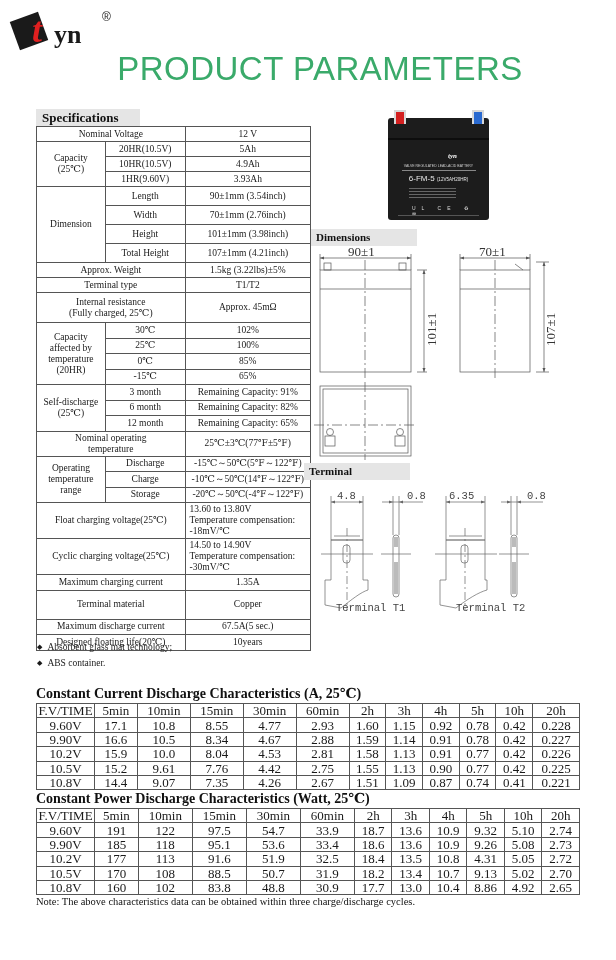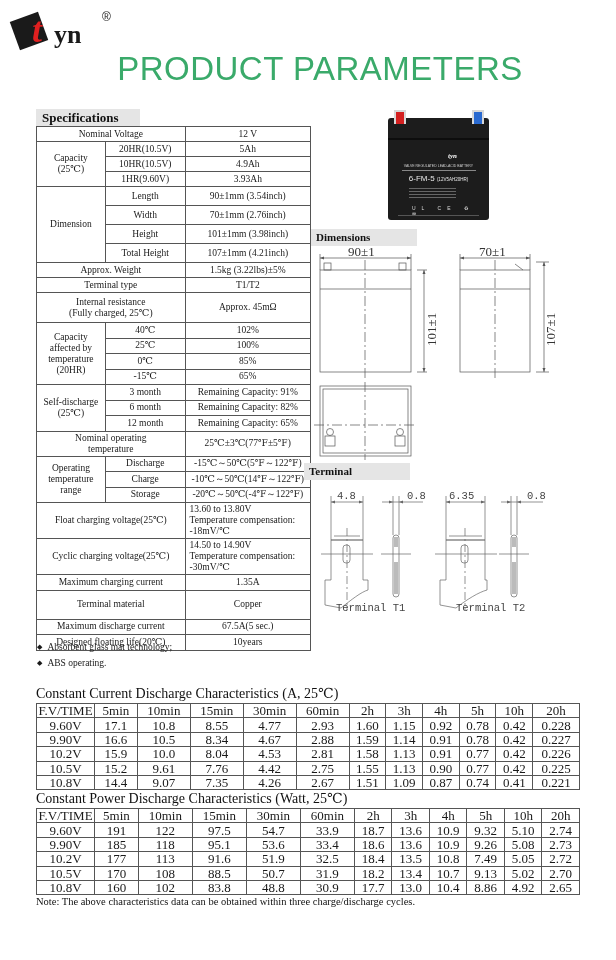--- a/index.html
+++ b/index.html
@@ -43,21 +43,21 @@
   .battery .bcaution i { display: block; height: 1px; background: #666; margin-top: 2px; width: 80%; }
   .battery .bicons { position: absolute; left: 24px; top: 97px; font-size: 5px; color: #ddd; letter-spacing: 6px; font-family: "Liberation Sans", sans-serif; }
   .battery .bfoot { position: absolute; left: 10px; top: 107px; width: 81px; height: 1px; background: #555; }
 
   
   .drawing { position: absolute; }
   .dim-text { font-family: "Liberation Serif", serif; font-size: 13px; fill: #333; }
   .term-text { font-family: "Liberation Mono", "DejaVu Sans Mono", monospace; font-size: 10.5px; fill: #444; }
 
   
-  .dis-title { position: absolute; left: 36px; font-weight: normal; font-size: 14px; color: #111; white-space: nowrap; }
+  .dis-title { position: absolute; left: 36px; font-weight: bold; font-size: 14px; color: #111; white-space: nowrap; }
   .t1-title { top: 685px; }
   .t2-title { top: 790px; }
   table.dis { position: absolute; left: 36px; width: 544px; border-collapse: collapse; font-size: 13px; }
   table.dis td { border: 1px solid #555; text-align: center; height: 14.4px; line-height: 13px; padding: 0; }
   table.dis tr td:first-child { width: 58px; }
   .t1 { top: 703px; }
   .t2 { top: 808px; }
   .note { position: absolute; left: 36px; top: 896px; font-size: 10.5px; color: #111; white-space: nowrap; }
 </style>
 </head>
@@ -117,21 +117,21 @@
   <tr style="height:15px">
     <td colspan="2">Terminal type</td>
     <td>T1/T2</td>
   </tr>
   <tr style="height:30px">
     <td colspan="2"><span>Internal resistance</span><br><span>(Fully charged, 25℃)</span></td>
     <td>Approx. 45mΩ</td>
   </tr>
   <tr style="height:15.5px">
     <td rowspan="4"><span>Capacity</span><br><span>affected by</span><br><span>temperature</span><br><span>(20HR)</span></td>
-    <td>40℃</td>
+    <td>30℃</td>
     <td>102%</td>
   </tr>
   <tr style="height:15.5px">
     <td>25℃</td>
     <td>100%</td>
   </tr>
   <tr style="height:15.5px">
     <td>0℃</td>
     <td>85%</td>
   </tr>
@@ -191,21 +191,21 @@
   </tr>
   <tr style="height:15.5px">
     <td colspan="2">Designed floating life(20℃)</td>
     <td>10years</td>
   </tr>
 </tbody>
   </table>
 
 <div class="bullets">
   <div>Absorbent glass mat technology;</div>
-  <div>ABS operating.</div>
+  <div>ABS container.</div>
 </div>
 
 <div class="battery">
   <div class="body"></div>
   <div class="term-r"></div>
   <div class="term-b"></div>
   <div class="lid"></div>
   <div class="blogo">tyn</div>
   <div class="bsub">VALVE REGULATED LEAD-ACID BATTERY</div>
   <div class="bline"></div>
@@ -470,21 +470,21 @@
   <tr>
     <td>10.2V</td>
         <td>177</td>
         <td>113</td>
         <td>91.6</td>
         <td>51.9</td>
         <td>32.5</td>
         <td>18.4</td>
         <td>13.5</td>
         <td>10.8</td>
-        <td>7.49</td>
+        <td>4.31</td>
         <td>5.05</td>
         <td>2.72</td>
   </tr>
   <tr>
     <td>10.5V</td>
         <td>170</td>
         <td>108</td>
         <td>88.5</td>
         <td>50.7</td>
         <td>31.9</td>

